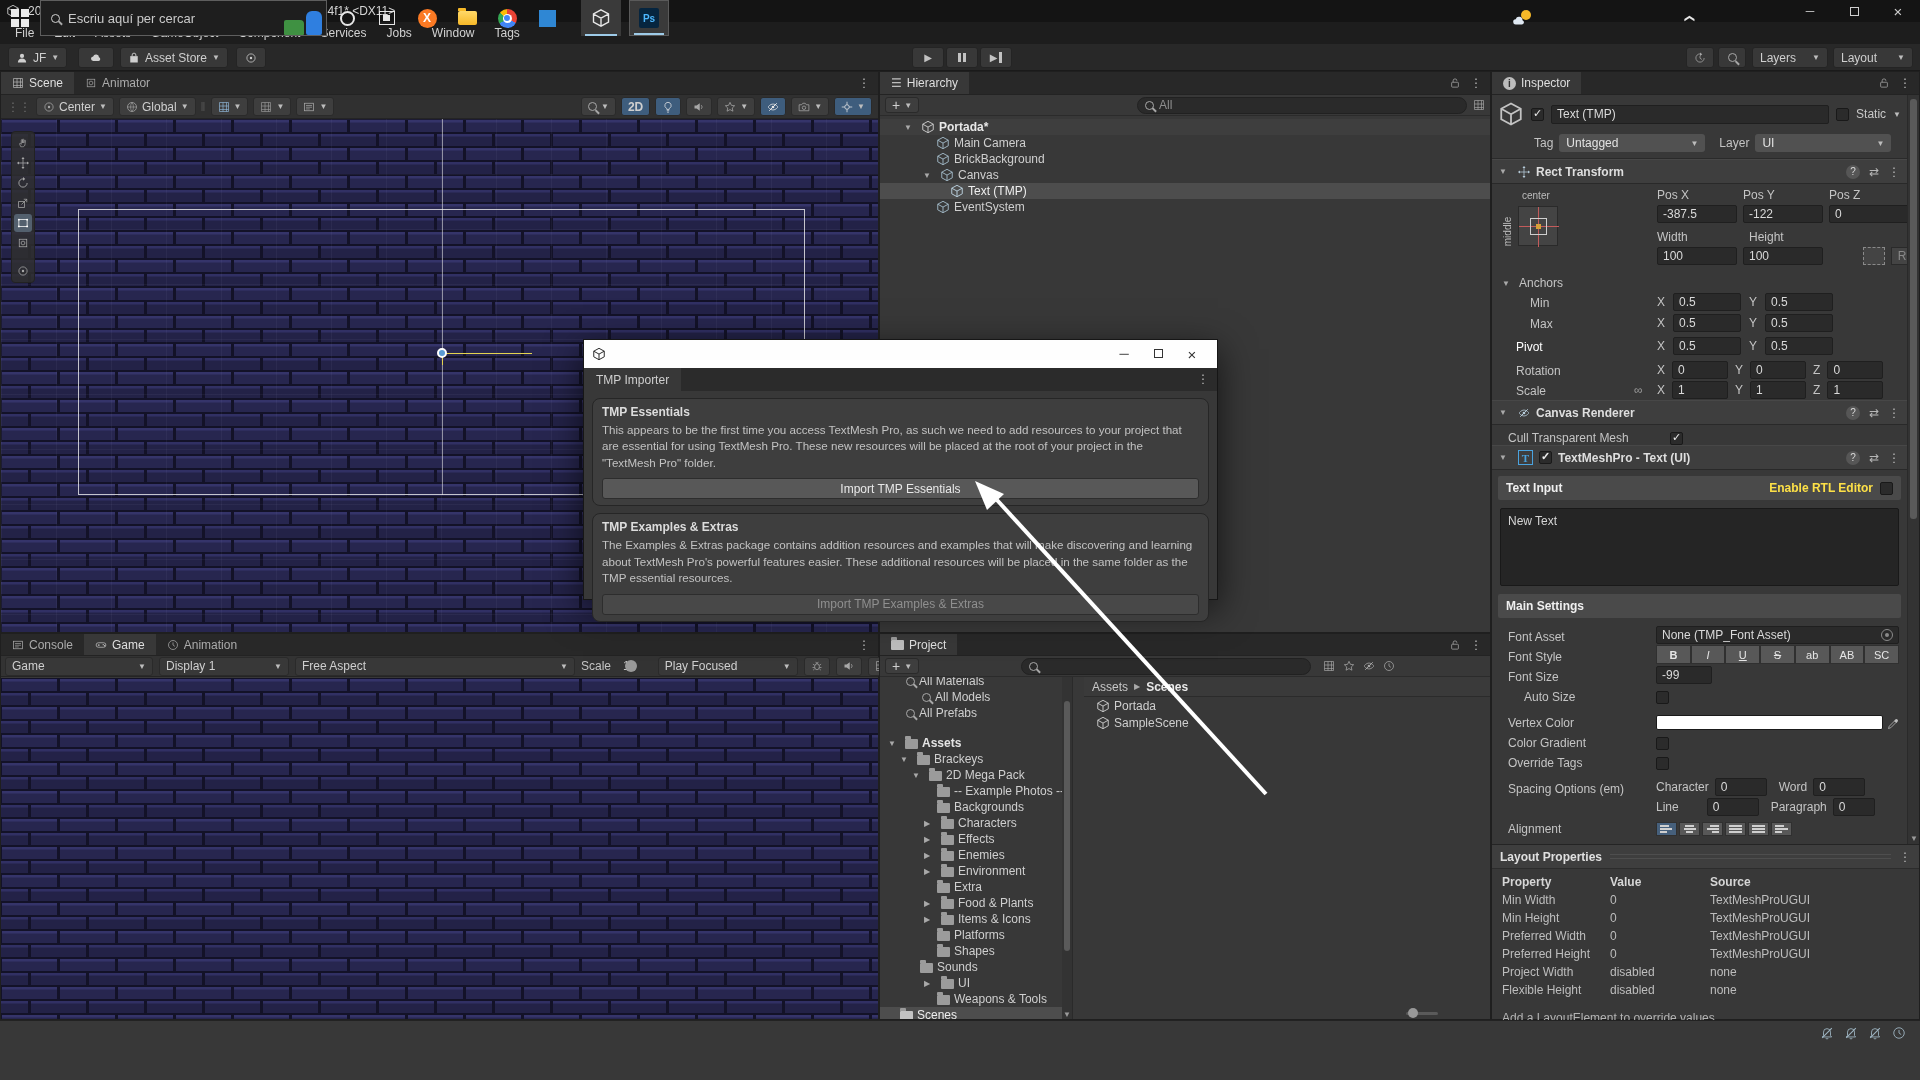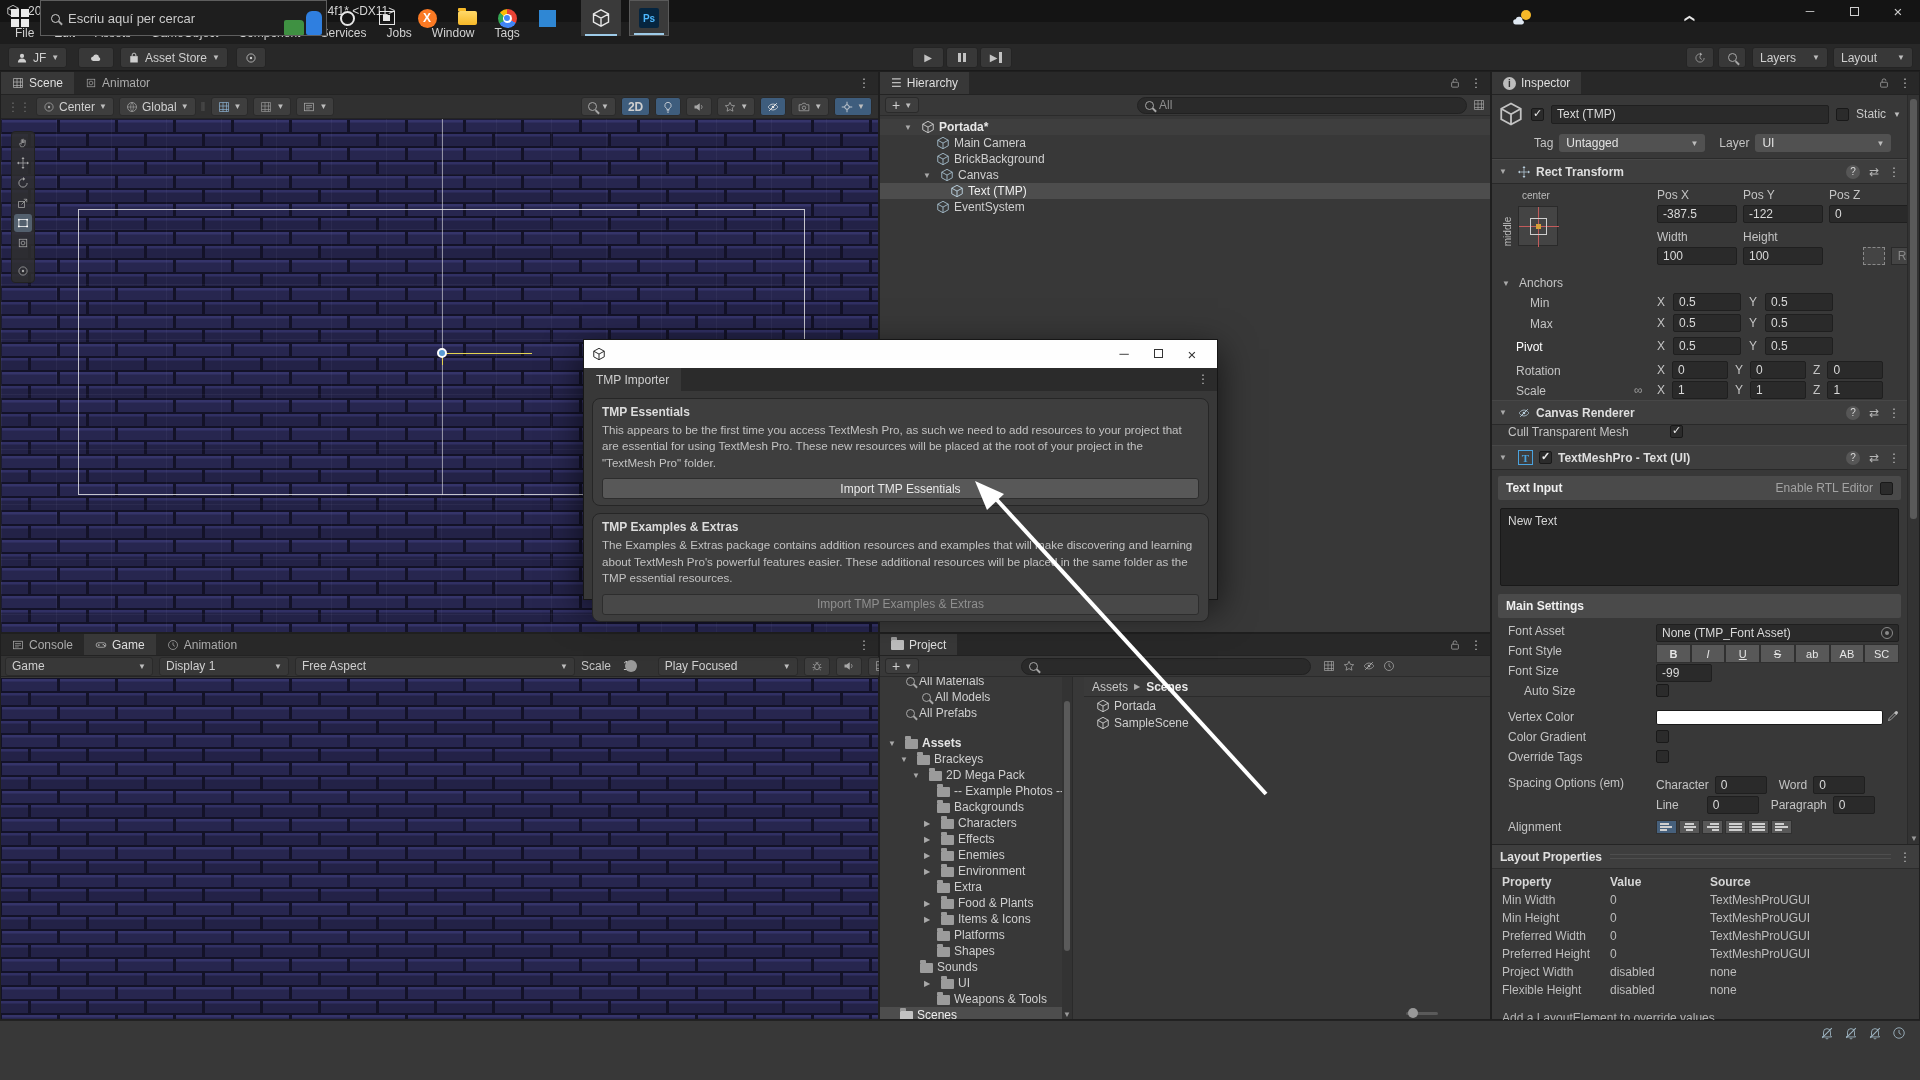--- a/index.html
+++ b/index.html
@@ -44,21 +44,21 @@
 .mag{width:9px;height:9px;border:1.5px solid #a8a8a8;border-radius:50%;position:relative;flex:none}
 .mag::after{content:"";position:absolute;width:5px;height:1.5px;background:#a8a8a8;right:-4px;bottom:-2px;transform:rotate(45deg)}
 
 .panel{position:absolute;background:#383838;border:1px solid #1f1f1f}
 
 .trow{height:16px;display:flex;align-items:center;gap:4px;font-size:12px;color:#cfcfcf;white-space:nowrap}
 .trow.sel{background:#4d4d4d}
 .trow.scenehead{background:#3e3e3e;font-weight:bold;color:#e8e8e8}
 .searchbox{background:#2a2a2a;border:1px solid #212121;border-radius:9px;height:17px;display:flex;align-items:center;gap:5px;padding:0 7px;color:#8f8f8f}
 
-.irow{display:flex;align-items:flex-start;min-height:20px;padding:0 8px 0 16px}
+.irow{display:flex;align-items:flex-end;min-height:20px;padding:0 8px 0 16px}
 .ilbl{width:148px;color:#c4c4c4;flex:none}
 .stylebtn{height:19px;background:#585858;border:1px solid #303030;display:flex;align-items:center;justify-content:center;color:#e6e6e6;font-size:11px}
 .alnbtn{width:21px;height:14px;background:#585858;border:1px solid #303030;display:flex;flex-direction:column;justify-content:center;gap:1.5px;padding:0 3px}
 .alnbtn i{height:1.5px;background:#cfcfcf;display:block}
 .alnbtn.on{background:#46607c}
 .ltrow{display:flex;height:18px;align-items:center;font-size:12px;color:#bdbdbd;padding-left:10px}
 .ltc1{width:108px}.ltc2{width:100px}
 
 .dialog{position:absolute;left:583px;top:339px;width:635px;height:261px;box-shadow:0 10px 34px rgba(0,0,0,.65);background:#383838;border:1px solid #161616;z-index:30}
 .dlg-title{height:28px;background:#fefefe;display:flex;align-items:center;padding:0 8px;gap:7px}
@@ -838,21 +838,21 @@
           <div class="nf" style="width:80px">
               <span>-387.5</span>
             </div>
           <div class="nf" style="width:80px">
               <span>-122</span>
             </div>
           <div class="nf" style="width:80px">
               <span>0</span>
             </div>
         </div>
-        <div style="position:absolute;left:165px;top:46px;display:flex;gap:6px">
+        <div style="position:absolute;left:165px;top:46px;display:flex;gap:12px">
           <span style="width:80px;color:#c4c4c4">Width</span>
           <span style="width:80px;color:#c4c4c4">Height</span>
         </div>
         <div style="position:absolute;left:165px;top:63px;display:flex;gap:6px;align-items:center">
           <div class="nf" style="width:80px">
               <span>100</span>
             </div>
           <div class="nf" style="width:80px">
               <span>100</span>
             </div>
@@ -954,21 +954,21 @@
         <span class="chk on"></span>
         <span>TextMeshPro - Text (UI)</span>
         <div class="hicons">
             <span class="qmark">?</span>
             <span>⇄</span>
             <span class="dots">⋮</span>
           </div>
       </div>
       <div class="subbar">
         <span>Text Input</span>
-        <span style="margin-left:auto;font-weight:normal;color:#a3a3a3">Enable RTL Editor</span>
+        <span style="margin-left:auto;font-weight:bold;color:#fde047">Enable RTL Editor</span>
         <span class="chk" style="margin-left:7px"></span>
       </div>
       <div style="margin:8px 8px;height:78px;background:#252525;border:1px solid #191919;border-radius:2px;padding:5px 7px;color:#d5d5d5">
         <span>New Text</span>
       </div>
       <div class="subbar">
           <span>Main Settings</span>
         </div>
       <div class="irow">
         <span class="ilbl">Font Asset</span>

